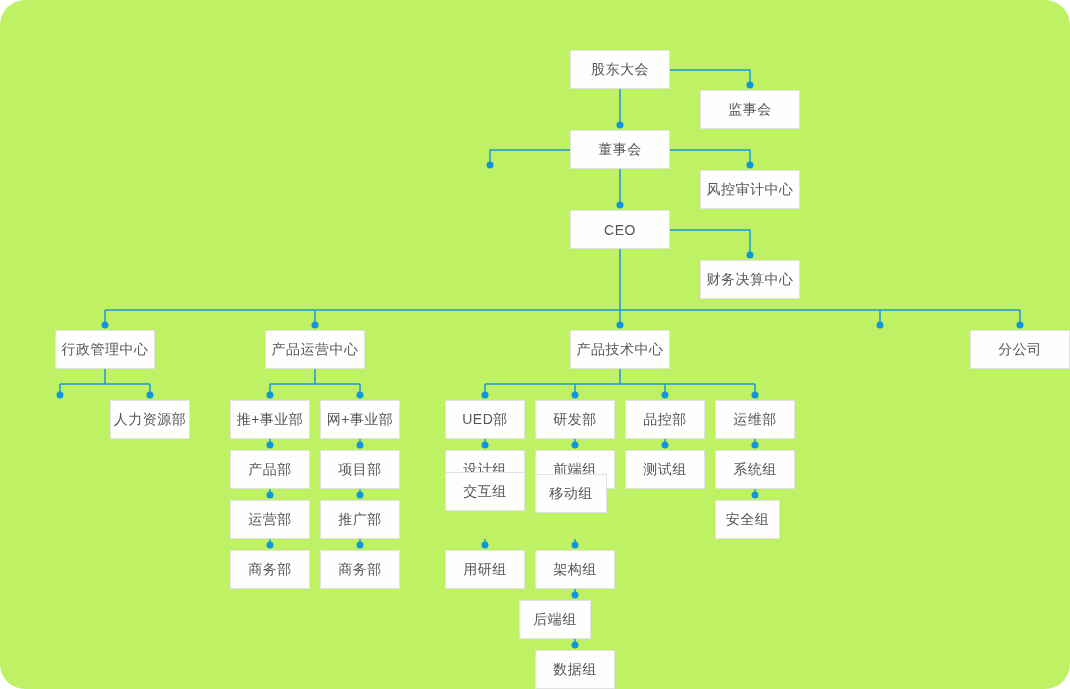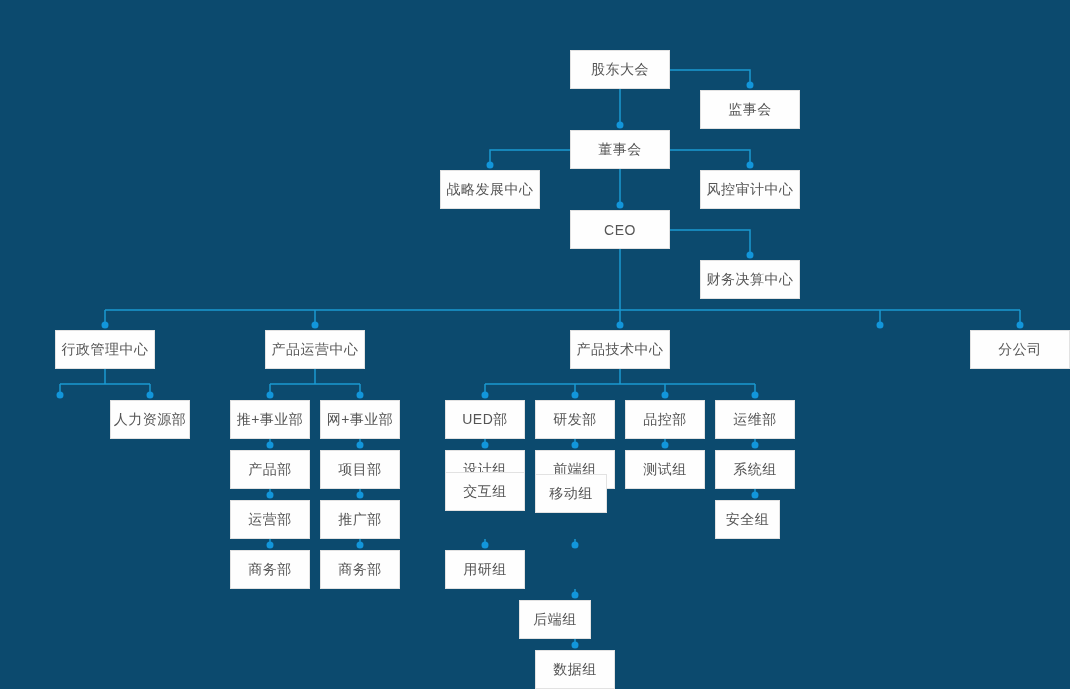--- a/index.html
+++ b/index.html
@@ -5,21 +5,22 @@
   html, body { margin: 0; padding: 0; }
   body {
     width: 1070px; height: 689px;
     background: #ffffff;
     font-family: "Liberation Sans", "DejaVu Sans", sans-serif;
     overflow: hidden;
   }
   .canvas {
     position: relative;
     width: 1070px; height: 689px;
-    background: #0c4a6e;
+    background: #bef264;
+    border-radius: 25px;
   }
   .wires {
     position: absolute; left: 0; top: 0;
     pointer-events: none;
   }
   .wires polyline {
     fill: none;
     stroke: #1a9ad2;
     stroke-width: 1.5;
   }
@@ -134,21 +135,20 @@
     <circle cx="575" cy="595" r="3.5"></circle>
     <circle cx="575" cy="645" r="3.5"></circle>
     <circle cx="665" cy="445" r="3.5"></circle>
     <circle cx="755" cy="445" r="3.5"></circle>
     <circle cx="755" cy="495" r="3.5"></circle>
   </svg>
 
   <div class="node" style="left:570px;top:50px;width:100px">股东大会</div>
   <div class="node" style="left:700px;top:90px;width:100px">监事会</div>
   <div class="node" style="left:570px;top:130px;width:100px">董事会</div>
-  <div class="node" style="left:440px;top:170px;width:100px">战略发展中心</div>
   <div class="node" style="left:700px;top:170px;width:100px">风控审计中心</div>
   <div class="node" style="left:570px;top:210px;width:100px">CEO</div>
   <div class="node" style="left:700px;top:260px;width:100px">财务决算中心</div>
 
   <div class="node" style="left:55px;top:330px;width:100px">行政管理中心</div>
   <div class="node" style="left:265px;top:330px;width:100px">产品运营中心</div>
   <div class="node" style="left:570px;top:330px;width:100px">产品技术中心</div>
   <div class="node" style="left:970px;top:330px;width:100px">分公司</div>
 
   <div class="node" style="left:110px;top:400px;width:80px">人力资源部</div>
@@ -164,20 +164,21 @@
   <div class="node" style="left:320px;top:550px;width:80px">商务部</div>
 
   <div class="node" style="left:445px;top:400px;width:80px">UED部</div>
   <div class="node" style="left:445px;top:450px;width:80px">设计组</div>
   <div class="node" style="left:445px;top:472px;width:80px">交互组</div>
   <div class="node" style="left:445px;top:550px;width:80px">用研组</div>
 
   <div class="node" style="left:535px;top:400px;width:80px">研发部</div>
   <div class="node" style="left:535px;top:450px;width:80px">前端组</div>
   <div class="node" style="left:535px;top:474px;width:72px">移动组</div>
+  <div class="node" style="left:535px;top:550px;width:80px">架构组</div>
   <div class="node" style="left:519px;top:600px;width:72px">后端组</div>
   <div class="node" style="left:535px;top:650px;width:80px">数据组</div>
 
   <div class="node" style="left:625px;top:400px;width:80px">品控部</div>
   <div class="node" style="left:625px;top:450px;width:80px">测试组</div>
 
   <div class="node" style="left:715px;top:400px;width:80px">运维部</div>
   <div class="node" style="left:715px;top:450px;width:80px">系统组</div>
   <div class="node" style="left:715px;top:500px;width:65px">安全组</div>
 

